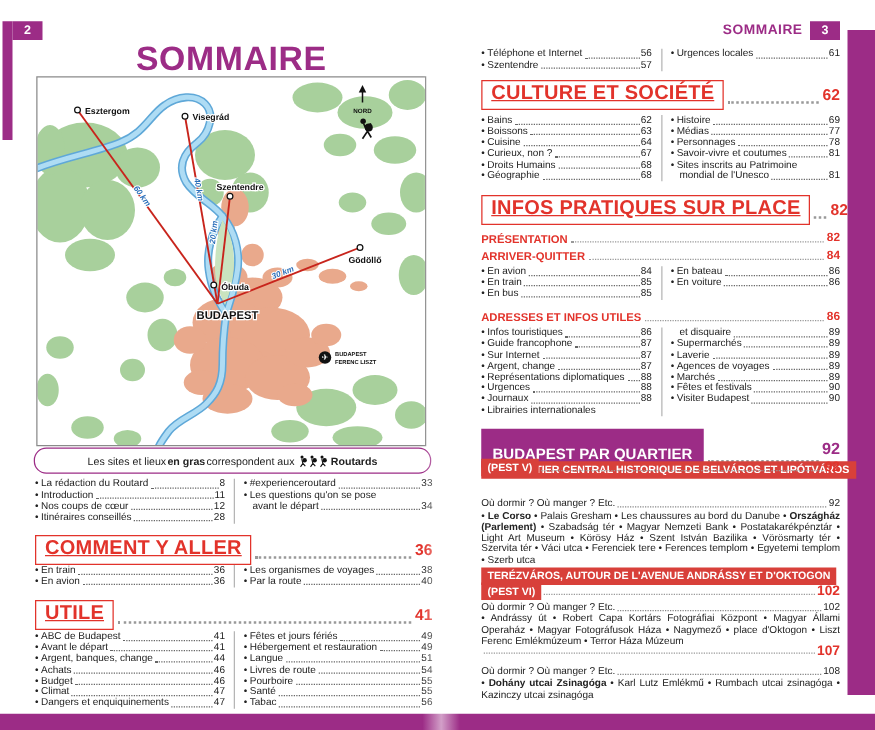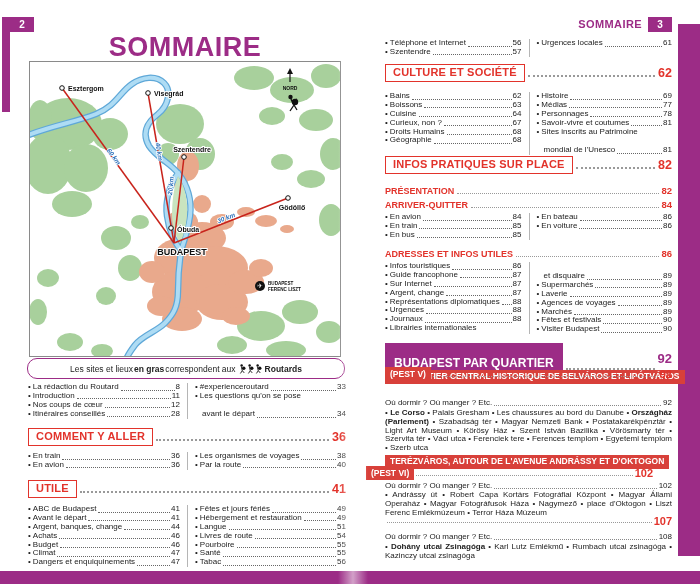--- a/index.html
+++ b/index.html
@@ -37,25 +37,25 @@
 
   
   .cols{display:flex;}
   .col{width:50%;}
   .col1{padding-right:7px;}
   .col2{border-left:1px solid #b5b5b5;padding-left:7px;}
   .trow{display:flex;align-items:flex-end;font-size:8px;line-height:8.5px;color:var(--ink);margin-bottom:.4px;}
   .trow .tb{margin-right:2px;}
   .trow .tl{white-space:nowrap;}
   .trow .td{flex:1 1 auto;min-width:5px;border-bottom:1px dotted #666;height:1px;margin:0 1px 1px 2px;}
-  .trow.ind{padding-left:7px;margin-top:10px;}
+  .trow.ind{padding-left:7px;}
 
   
   .sec-row{display:flex;align-items:center;}
-  .sec-box{border:1.5px solid var(--red);color:var(--red);font-weight:700;font-size:11px;letter-spacing:.2px;padding:1px 7px 3px;white-space:nowrap;background:#fff;}
+  .sec-box{border:1.5px solid var(--red);color:var(--red);font-weight:700;font-size:16px;letter-spacing:.2px;padding:1px 7px 3px;white-space:nowrap;background:#fff;text-decoration:underline;}
   .sec-dots{flex:1;border-bottom:2px dotted #999;align-self:flex-end;margin:0 3px 5px;height:0;min-width:10px;}
   .sec-page{color:var(--red);font-weight:700;font-size:12.5px;}
 
   .sub-row{display:flex;align-items:flex-end;font-size:9px;font-weight:700;color:var(--red);}
   .sub-row .td{flex:1;border-bottom:1px dotted #999;height:1px;margin:0 2px 2px 3px;}
   .sub-row .sp{font-size:9.5px;}
 
   
   .qbar-row{display:flex;align-items:center;}
   .qbar{background:var(--magenta);color:#fff;font-weight:700;font-size:12px;padding:13px 9px 4px;white-space:nowrap;}
@@ -681,21 +681,21 @@
 <div class="abs dormir-row" style="left:385px;top:398px;width:287px;">
   <span>Où dormir ? Où manger ? Etc.</span>
   <span class="td"></span>
   <span>92</span>
 </div>
 <div class="abs sites" style="left:385px;top:409px;width:287px;"><span class="sdot">• </span><span class="bold">Le Corso </span><span class="sdot">• </span><span>Palais Gresham </span><span class="sdot">• </span><span>Les chaussures au bord du Danube </span><span class="sdot">• </span><span class="bold">Országház (Parlement) </span><span class="sdot">• </span><span>Szabadság tér </span><span class="sdot">• </span><span>Magyar Nemzeti Bank </span><span class="sdot">• </span><span>Postatakarékpénztár </span><span class="sdot">• </span><span>Light Art Museum </span><span class="sdot">• </span><span>Körösy Ház </span><span class="sdot">• </span><span>Szent István Bazilika </span><span class="sdot">• </span><span>Vörösmarty tér </span><span class="sdot">• </span><span>Szervita tér </span><span class="sdot">• </span><span>Váci utca </span><span class="sdot">• </span><span>Ferenciek tere </span><span class="sdot">• </span><span>Ferences templom </span><span class="sdot">• </span><span>Egyetemi templom </span><span class="sdot">• </span><span>Szerb utca </span></div>
 
 <div class="abs" style="left:385px;top:450px;width:287px;">
   <span class="redbar">TERÉZVÁROS, AUTOUR DE L'AVENUE ANDRÁSSY ET D'OKTOGON</span>
 </div>
-<div class="abs pest-row" style="left:366px;top:466px;width:287px;">
+<div class="abs pest-row" style="left:385px;top:466px;width:287px;">
   <span class="redbar">(PEST VI)</span>
   <span class="td"></span>
   <span class="rp-page">102</span>
 </div>
 <div class="abs dormir-row" style="left:385px;top:481px;width:287px;">
   <span>Où dormir ? Où manger ? Etc.</span>
   <span class="td"></span>
   <span>102</span>
 </div>
 <div class="abs sites" style="left:385px;top:491px;width:287px;"><span class="sdot">• </span><span>Andrássy út </span><span class="sdot">• </span><span>Robert Capa Kortárs Fotográfiai Központ </span><span class="sdot">• </span><span>Magyar Állami Operaház </span><span class="sdot">• </span><span>Magyar Fotográfusok Háza </span><span class="sdot">• </span><span>Nagymező </span><span class="sdot">• </span><span>place d'Oktogon </span><span class="sdot">• </span><span>Liszt Ferenc Emlékmúzeum </span><span class="sdot">• </span><span>Terror Háza Múzeum </span></div>

